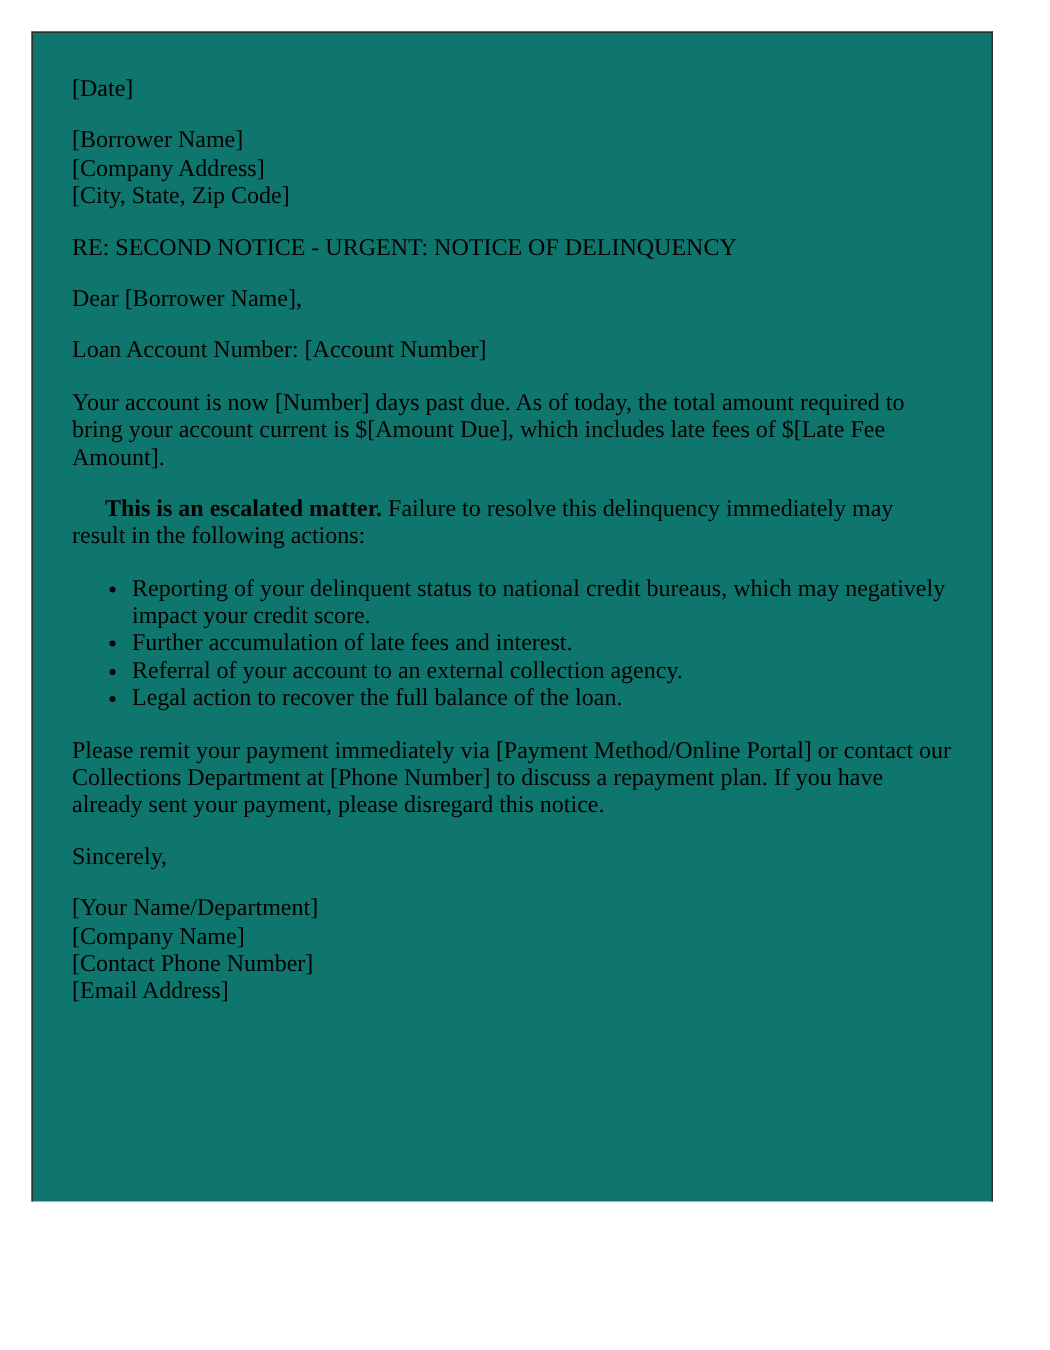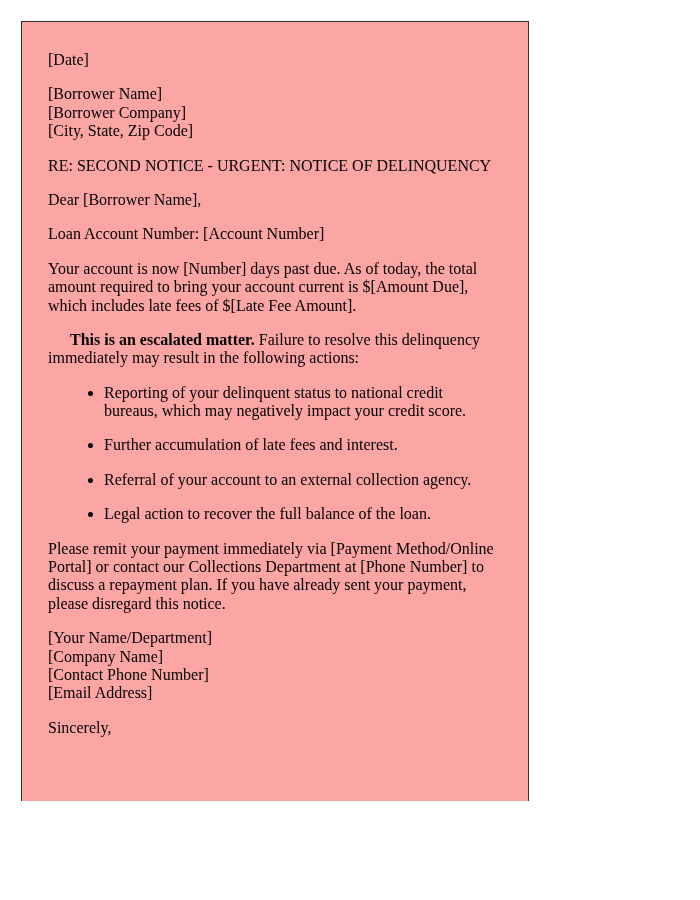--- a/index.html
+++ b/index.html
@@ -14,56 +14,56 @@
     font-family: "Liberation Serif", "DejaVu Serif", serif;
     font-size: 16px;
     color: #000000;
     -webkit-font-smoothing: auto;
   }
   .letter-page {
     position: absolute;
     left: 21px;
     top: 21px;
     box-sizing: border-box;
-    width: 508px;
+    width: 641px;
     height: 780px;
     border: 1px solid #2f2f2f;
     border-bottom: none;
     padding: 13px 26px 0 26px;
     overflow: hidden;
-    background: #fca5a5;
+    background: #0f766e;
   }
   .letter-page p {
     margin: 16px 0;
     line-height: 1.15;
   }
   .subject-line {
     font-weight: normal;
   }
   .letter-page ul {
     margin: 16px 0;
     padding-left: 40px;
     list-style-type: disc;
   }
   .letter-page li {
     line-height: 1.15;
-    margin: 16px;
+    margin: 0;
   }
   strong { font-weight: bold; margin-left: 22px; }
 </style>
 </head>
 <body>
 
 <div class="letter-page">
 
   <p>[Date]</p>
 
   <p>
     <span>[Borrower Name]</span><br>
-    <span>[Borrower Company]</span><br>
+    <span>[Company Address]</span><br>
     <span>[City, State, Zip Code]</span>
   </p>
 
   <p class="subject-line">RE: SECOND NOTICE - URGENT: NOTICE OF DELINQUENCY</p>
 
   <p>Dear [Borrower Name],</p>
 
   <p>Loan Account Number: [Account Number]</p>
 
 
@@ -74,22 +74,22 @@
   <ul>
     <li>Reporting of your delinquent status to national credit bureaus, which may negatively impact your credit score.</li>
     <li>Further accumulation of late fees and interest.</li>
     <li>Referral of your account to an external collection agency.</li>
     <li>Legal action to recover the full balance of the loan.</li>
   </ul>
 
   <p>Please remit your payment immediately via [Payment Method/Online Portal] or contact our Collections Department at [Phone Number] to discuss a repayment plan. If you have already sent your payment, please disregard this notice.</p>
 
 
+  <p>Sincerely,</p>
+
   <p>
     <span>[Your Name/Department]</span><br>
     <span>[Company Name]</span><br>
     <span>[Contact Phone Number]</span><br>
     <span>[Email Address]</span>
   </p>
 
-  <p>Sincerely,</p>
-
 </div>
 
 </body></html>

